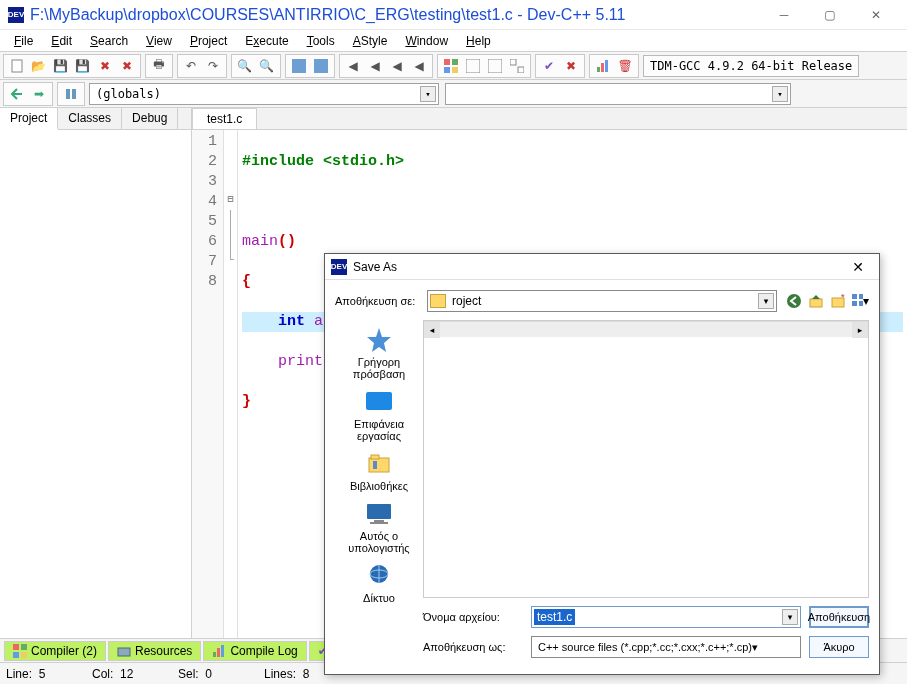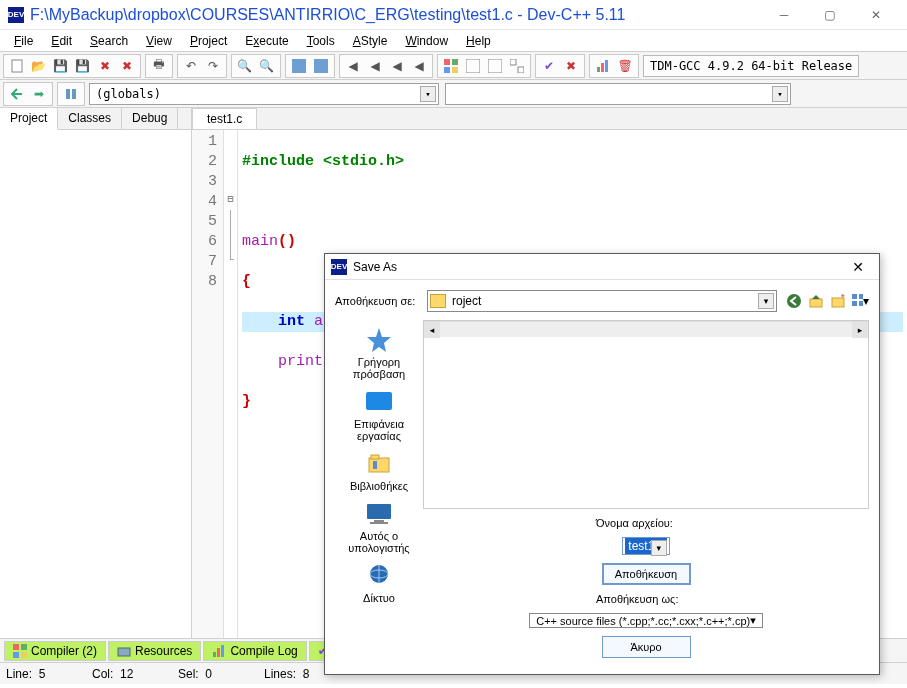--- a/index.html
+++ b/index.html
@@ -80,27 +80,27 @@
   
   .saveas .listarea { flex:1; border:1px solid #ccc; display:flex; flex-direction:column; min-height:0;}
   .saveas .list-hdr { display:flex; height:22px; border-bottom:1px solid #e0e0e0; font-size:11px; background:#fff;}
   .saveas .list-hdr .col { padding:3px 6px; border-right:1px solid #e8e8e8; position:relative;}
   .saveas .list-body { flex:1; display:flex; align-items:flex-start; justify-content:center; padding:14px 8px; font-size:11px; color:#222;}
   .saveas .list-sb { height:16px; background:#eee; border-top:1px solid #ddd; position:relative;}
   .saveas .list-sb .ar { position:absolute; top:0; width:16px; height:16px; display:flex; align-items:center; justify-content:center; font-size:9px; background:#e4e4e4;}
   .saveas .list-sb .arL{ left:0;} .saveas .list-sb .arR{ right:0;}
   
   .saveas .bottomrows { margin-top:8px;}
-  .saveas .brow { display:flex; align-items:center; gap:8px; margin-bottom:8px;flex-direction:column;}
+  .saveas .brow { display:flex; align-items:center; gap:8px; margin-bottom:8px;}
   .saveas .brow .label { width:100px; font-size:11px;}
   .saveas .brow .inp { flex:1; height:22px; border:1px solid #6f9acb; display:flex; align-items:center; padding:0 2px; position:relative;}
   .saveas .brow .inp .val { background:#1a66cc; color:#fff; padding:1px 3px;}
   .saveas .brow .inp .arrow { position:absolute; right:2px; top:2px; width:16px; height:16px; border:1px solid #aaa; background:#eee; display:flex; align-items:center; justify-content:center; font-size:9px;}
   .saveas .brow .sel { flex:1; height:22px; border:1px solid #888; display:flex; align-items:center; padding:0 6px; position:relative; font-size:11px;}
-  .saveas .btn { width:89px; height:22px; border:1px solid #6f9acb; background:#f4f8ff; font-size:11px; display:flex; align-items:center; justify-content:center;}
+  .saveas .btn { width:60px; height:22px; border:1px solid #6f9acb; background:#f4f8ff; font-size:11px; display:flex; align-items:center; justify-content:center;}
   
   svg { display:block;}
 </style>
 </head>
 <body>
 
 <div class="titlebar">
   <span class="icon">DEV</span>
   <span class="title">F:\MyBackup\dropbox\COURSES\ANTIRRIO\C_ERG\testing\test1.c - Dev-C++ 5.11</span>
   <div class="winbtns">

